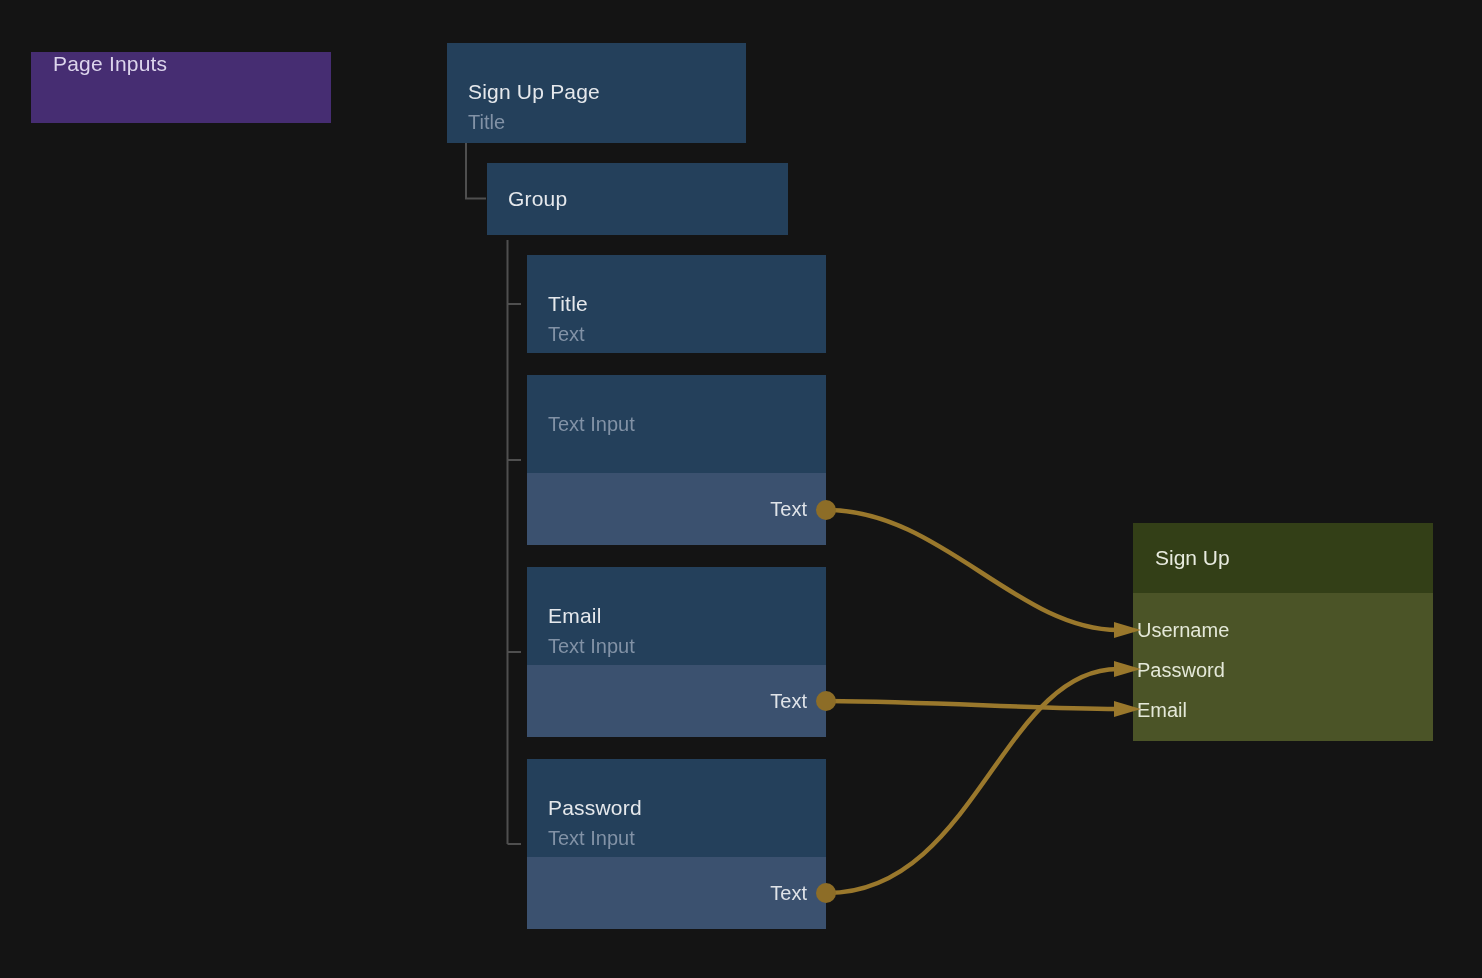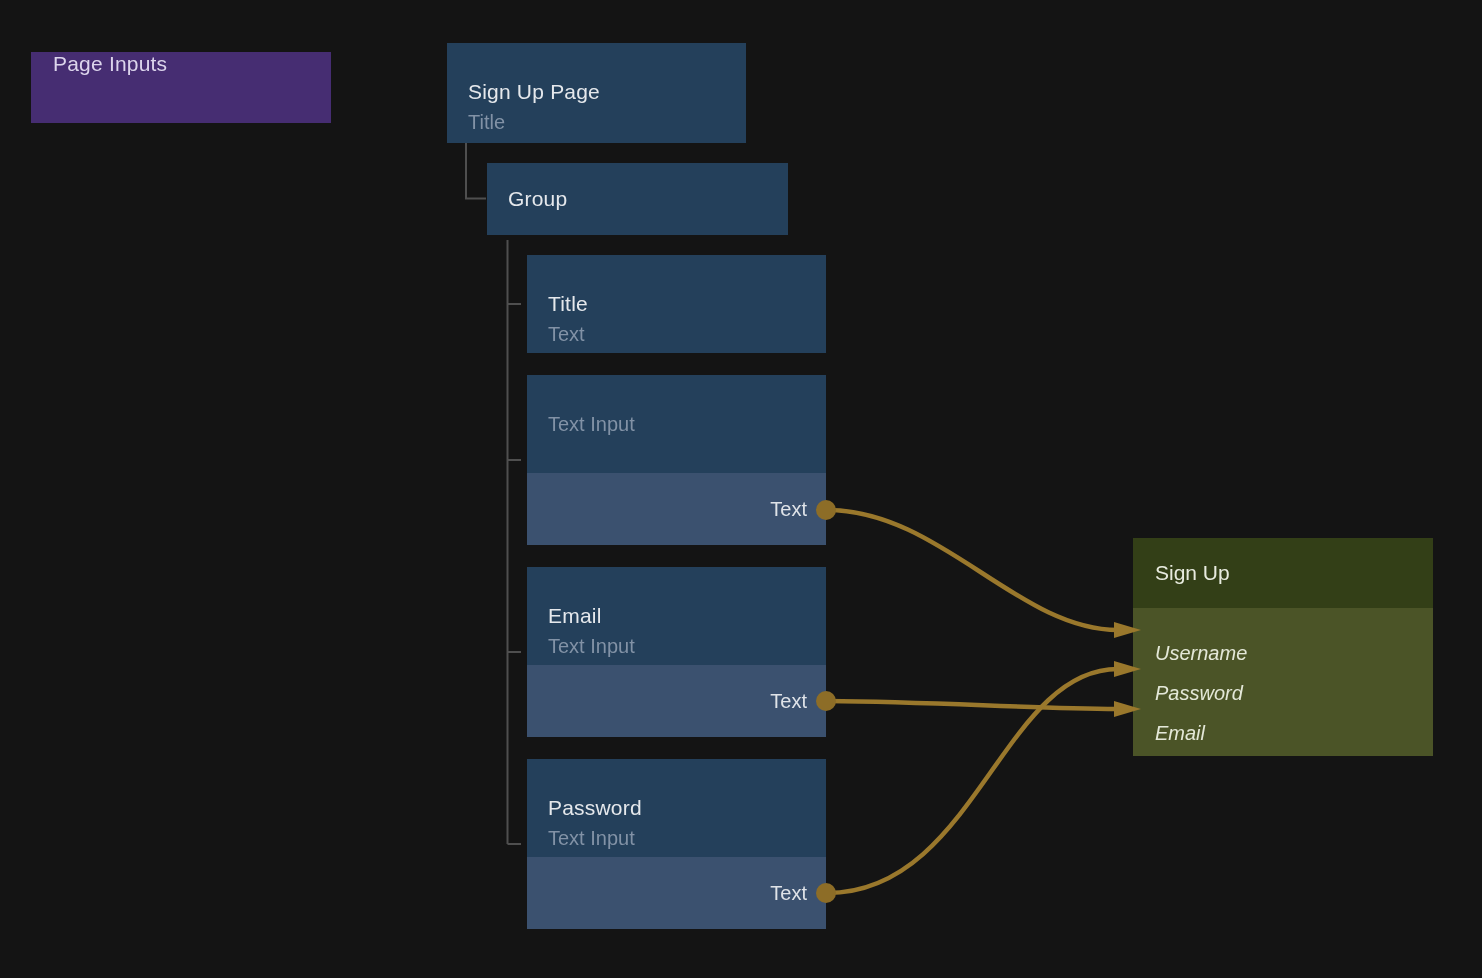--- a/index.html
+++ b/index.html
@@ -80,37 +80,35 @@
     position: absolute;
     left: 1133px; top: 523px;
     width: 300px;
   }
   .signup-header {
     background: #333f17;
     height: 70px;
     display: flex;
     align-items: center;
     padding-left: 22px;
-    margin-top: 15px;
   }
   .signup-title {
     font-size: 21px;
     color: #e8ebdf;
   }
   .signup-body {
     background: #4b5427;
     height: 148px;
     padding-top: 17px;
   }
   .signup-input-row {
     height: 40px;
     display: flex;
-    align-items: flex-end;
-    padding-left: 22px;
-    font-style: italic;
+    align-items: center;
+    padding-left: 4px;
   }
   .signup-input-label {
     font-size: 20px;
     color: #e4e8d8;
   }
 
   #wires {
     position: absolute;
     left: 0; top: 0;
     width: 1482px; height: 978px;

